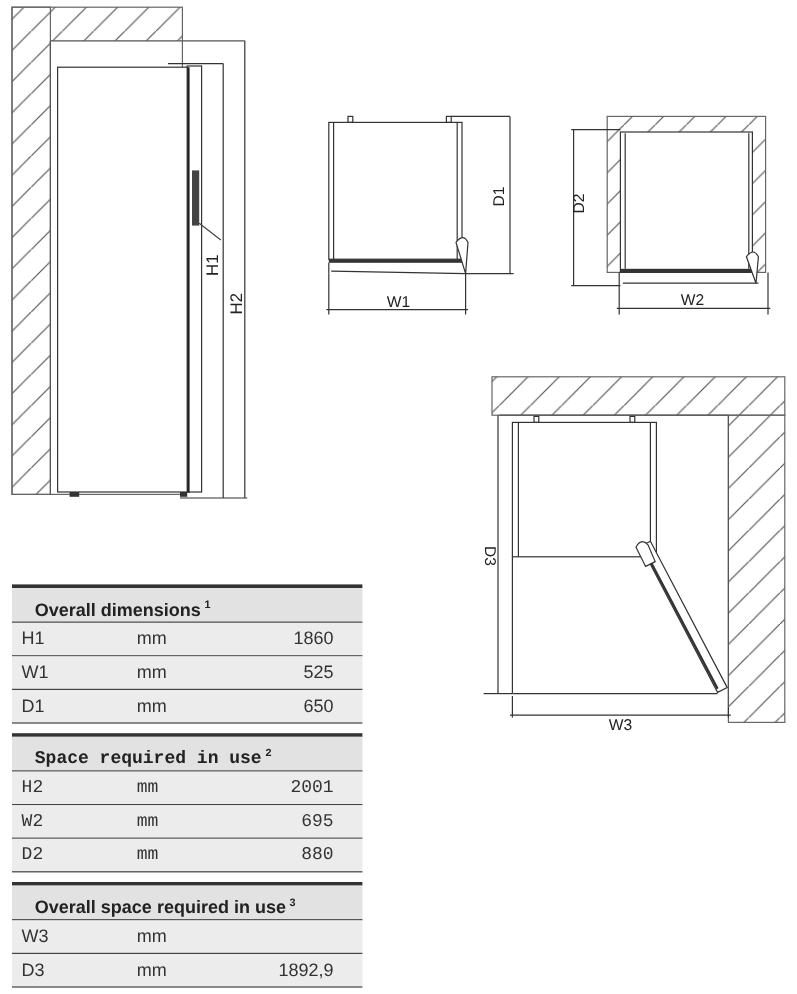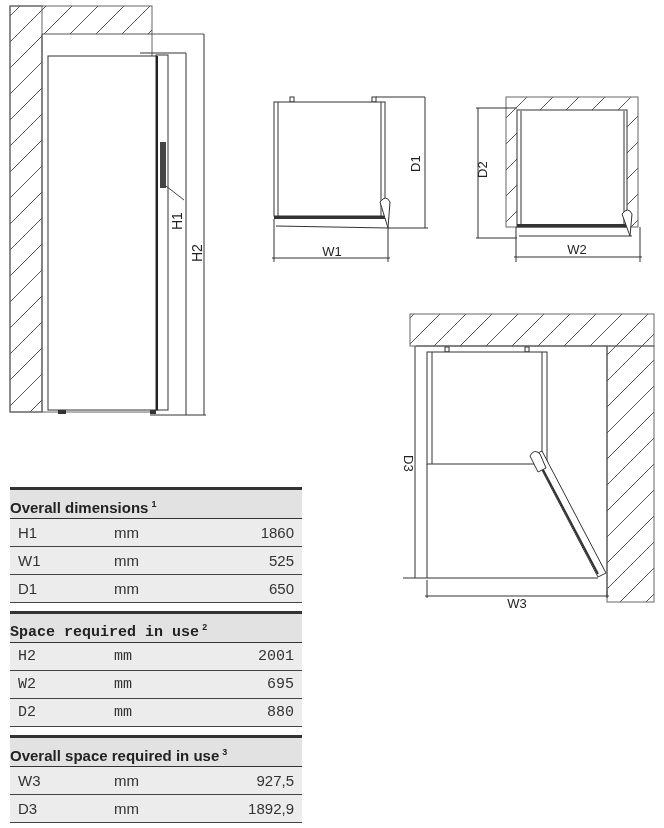--- a/index.html
+++ b/index.html
@@ -1,24 +1,24 @@
 <!DOCTYPE html>
 <html><head>
 <meta charset="utf-8">
 <style>
   html, body { margin:0; padding:0; background:#fff; }
   body { width:664px; height:828px; position:relative; overflow:hidden; font-family:"Liberation Sans", sans-serif; color:#222; }
   svg.draw { position:absolute; left:0; top:0; }
   .tbl { position:absolute; left:10px; width:292px; border-top:3px solid #333; }
-  .tbl .hdr { height:28px; background:#e2e2e2; border-bottom:1px solid #333; font-weight:bold; font-size:15px; line-height:28px; padding-left:0; color:#222; }
+  .tbl .hdr { height:28px; background:#e2e2e2; border-bottom:1px solid #333; font-weight:bold; font-size:15px; line-height:28px; padding-left:19px; color:#222; }
   .tbl .hdr sup { font-size:9px; vertical-align:6px; margin-left:3px; }
   .tbl .row { height:27px; background:#ececec; border-bottom:1px solid #444; display:flex; font-size:15px; line-height:27px; color:#333; }
   .tbl .row .k { width:96px; padding-left:8px; }
   .tbl .row .u { width:80px; }
-  .tbl .row .v { flex:1; text-align:right; padding-right:8px; }
+  .tbl .row .v { flex:1; text-align:right; padding-right:24px; }
 </style>
 </head>
 <body>
 
 <svg class="draw" width="664" height="828" viewBox="0 0 664 828">
   <defs>
     <pattern id="hatch" patternUnits="userSpaceOnUse" width="26" height="26" patternTransform="rotate(0)">
       <line x1="0" y1="26" x2="26" y2="0" stroke="#555" stroke-width="1"></line>
     </pattern>
   </defs>
@@ -143,20 +143,19 @@
       <span class="u">mm</span>
       <span class="v">880</span>
     </div>
 </div>
 
 <div class="tbl" style="top:735px;">
   <div class="hdr"><span>Overall space required in use</span><sup>3</sup></div>
   <div class="row">
       <span class="k">W3</span>
       <span class="u">mm</span>
-      <span class="v">927,5</span>
     </div>
   <div class="row">
       <span class="k">D3</span>
       <span class="u">mm</span>
       <span class="v">1892,9</span>
     </div>
 </div>
 
 </body></html>

